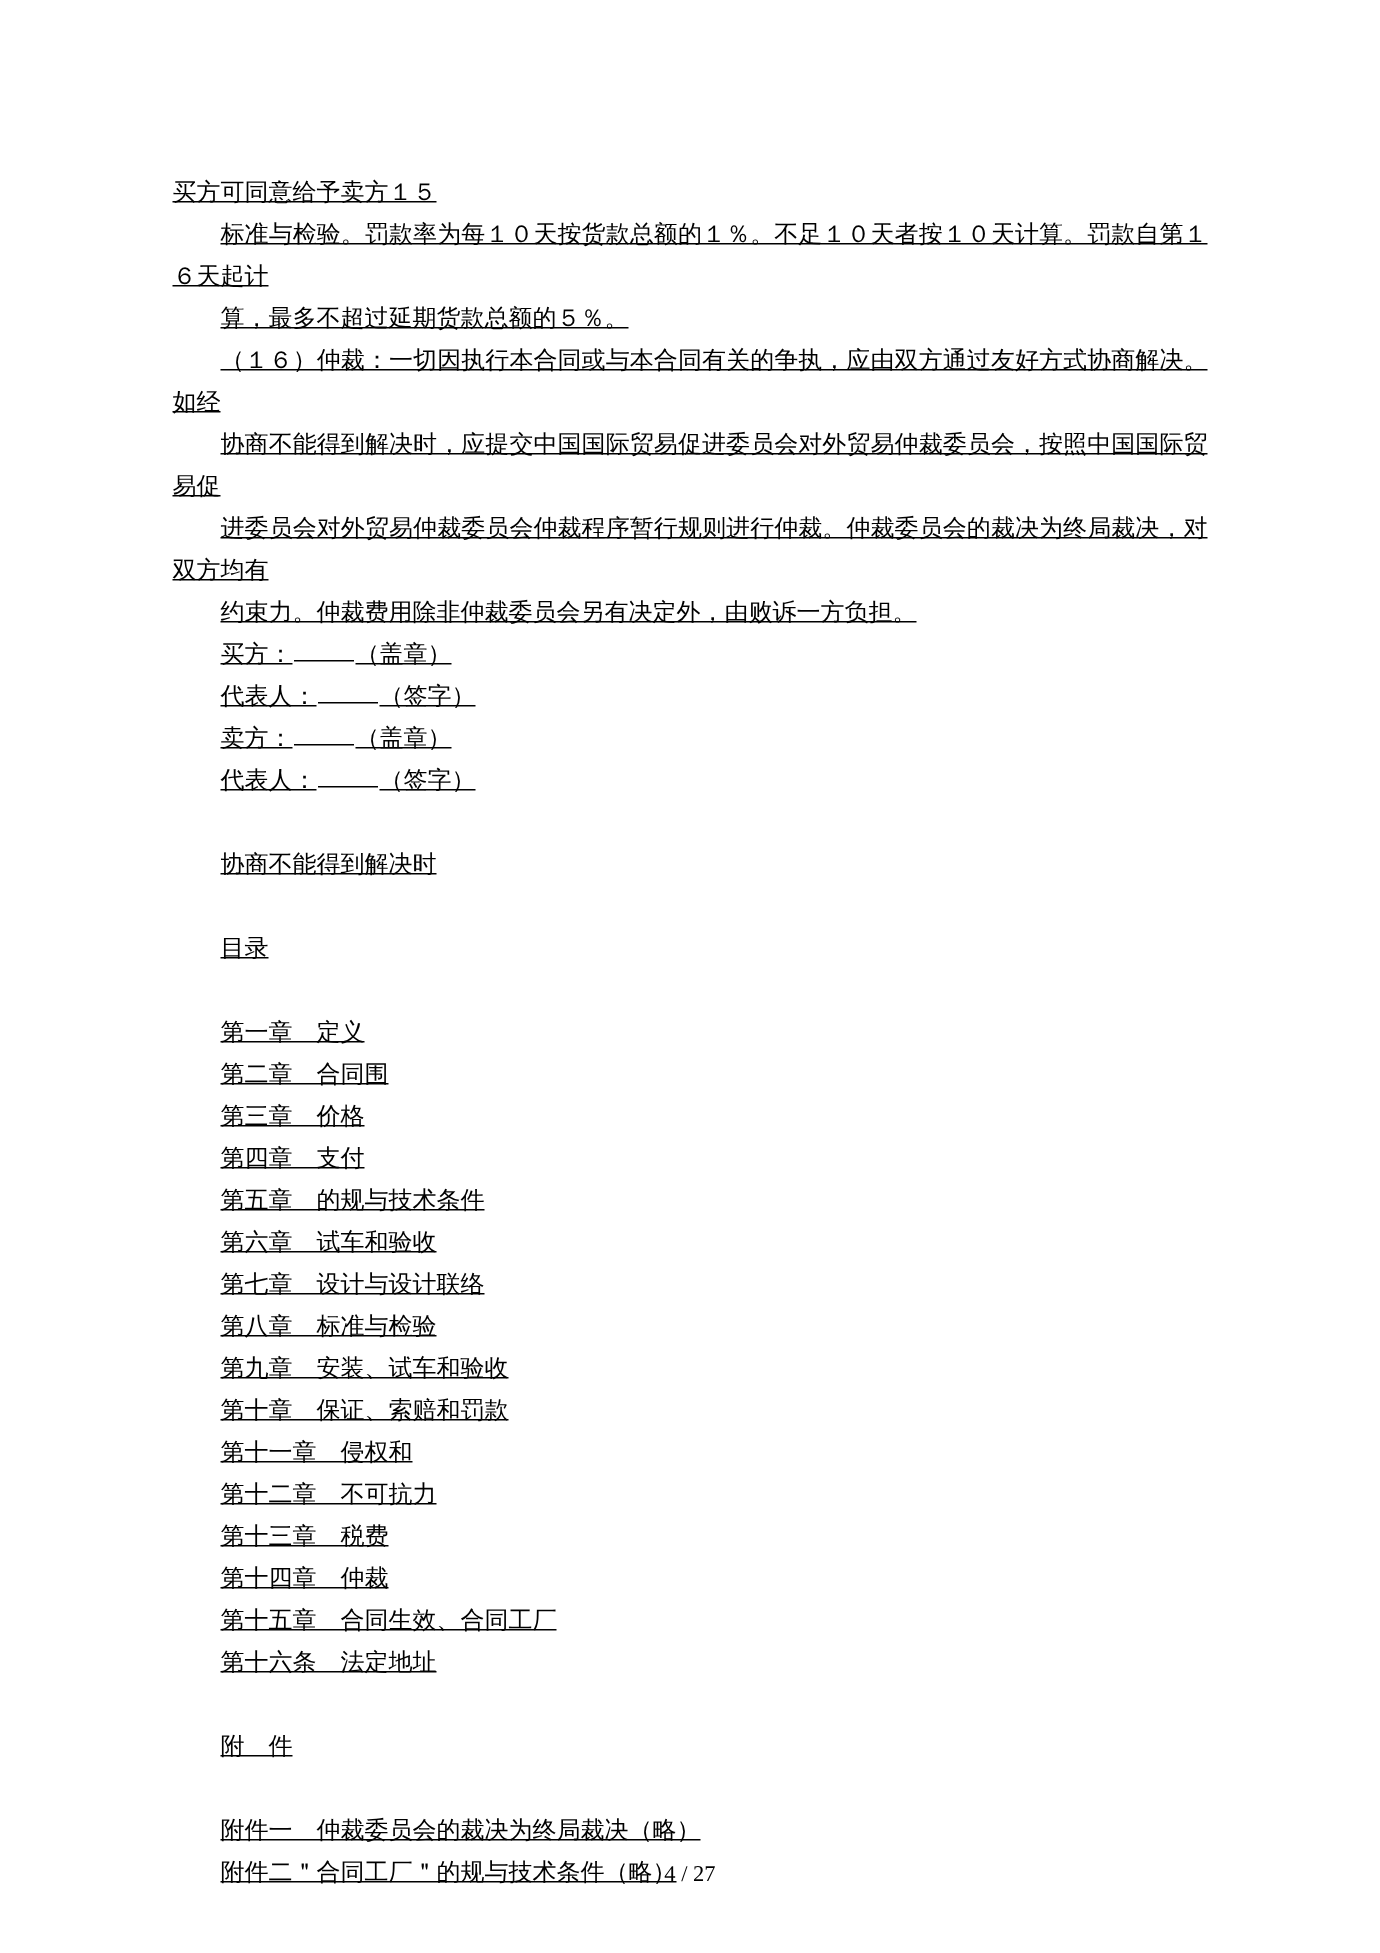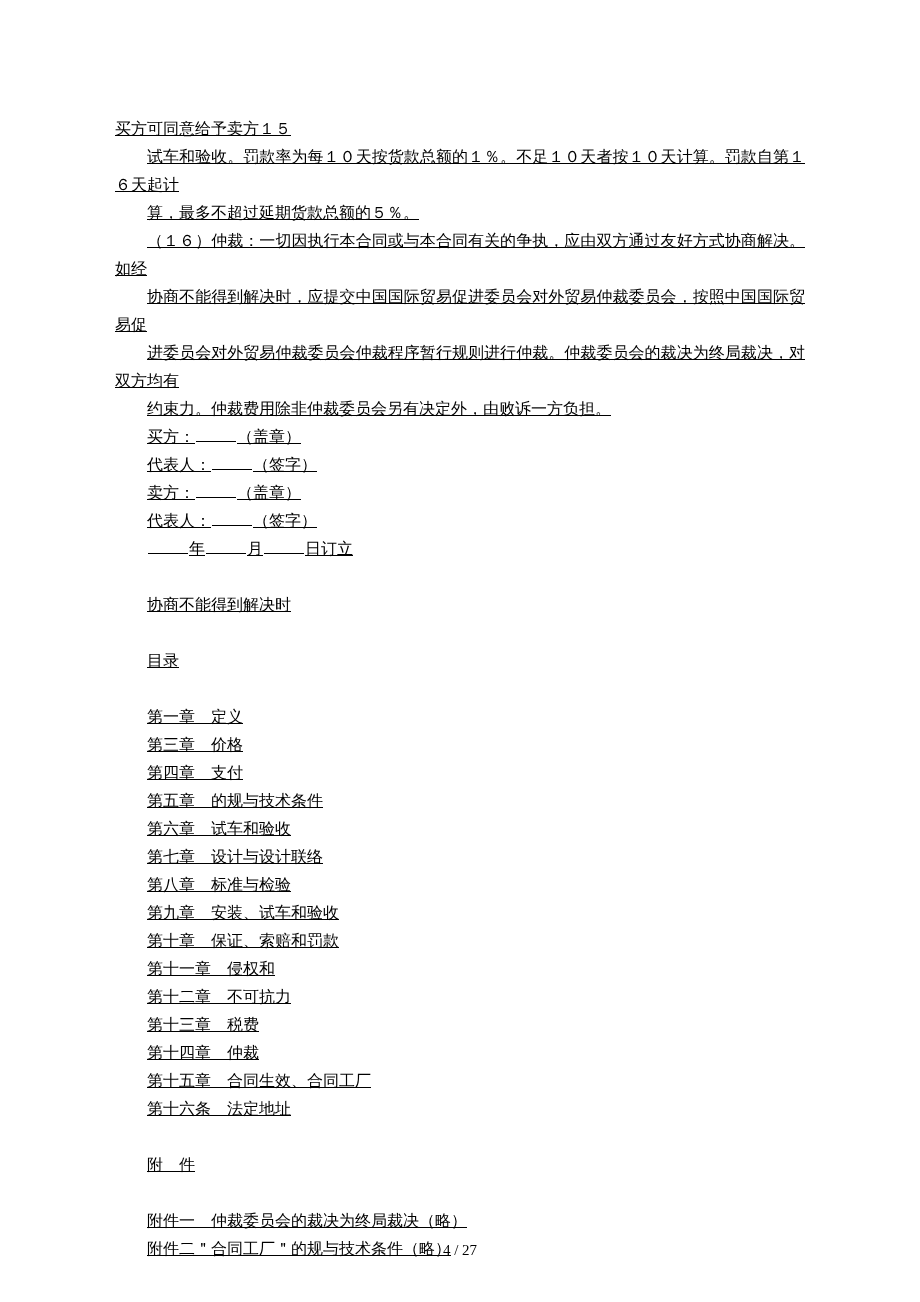--- a/index.html
+++ b/index.html
@@ -45,54 +45,52 @@
     text-align: center;
     font-size: 15px;
   }
 </style>
 </head>
 <body>
 
 <div class="page">
 
   <p class="para">买方可同意给予卖方１５</p>
-  <p class="para indent">试车和验收。罚款率为每１０天按货款总额的１％。不足１０天者按１０天计算。罚款自第１６天起计</p>
+  <p class="para indent">标准与检验。罚款率为每１０天按货款总额的１％。不足１０天者按１０天计算。罚款自第１６天起计</p>
   <p class="para indent">算，最多不超过延期货款总额的５％。</p>
   <p class="para indent">（１６）仲裁：一切因执行本合同或与本合同有关的争执，应由双方通过友好方式协商解决。如经</p>
   <p class="para indent">协商不能得到解决时，应提交中国国际贸易促进委员会对外贸易仲裁委员会，按照中国国际贸易促</p>
   <p class="para indent">进委员会对外贸易仲裁委员会仲裁程序暂行规则进行仲裁。仲裁委员会的裁决为终局裁决，对双方均有</p>
   <p class="para indent">约束力。仲裁费用除非仲裁委员会另有决定外，由败诉一方负担。</p>
 
   <p class="para indent">
     <span>买方：</span><span class="underline"></span><span>（盖章）</span>
   </p>
   <p class="para indent">
     <span>代表人：</span><span class="underline"></span><span>（签字）</span>
   </p>
   <p class="para indent">
     <span>卖方：</span><span class="underline"></span><span>（盖章）</span>
   </p>
   <p class="para indent">
     <span>代表人：</span><span class="underline"></span><span>（签字）</span>
   </p>
-  <p class="para indent">
-    <span class="underline"></span><span>年</span><span class="underline"></span><span>月</span><span class="underline"></span><span>日订立</span>
-  </p>
 
   <div class="blank-line"></div>
 
   <p class="para indent">协商不能得到解决时</p>
 
   <div class="blank-line"></div>
 
   <p class="para indent">目录</p>
 
   <div class="blank-line"></div>
 
   <p class="para indent">第一章　定义</p>
+  <p class="para indent">第二章　合同围</p>
   <p class="para indent">第三章　价格</p>
   <p class="para indent">第四章　支付</p>
   <p class="para indent">第五章　的规与技术条件</p>
   <p class="para indent">第六章　试车和验收</p>
   <p class="para indent">第七章　设计与设计联络</p>
   <p class="para indent">第八章　标准与检验</p>
   <p class="para indent">第九章　安装、试车和验收</p>
   <p class="para indent">第十章　保证、索赔和罚款</p>
   <p class="para indent">第十一章　侵权和</p>
   <p class="para indent">第十二章　不可抗力</p>

